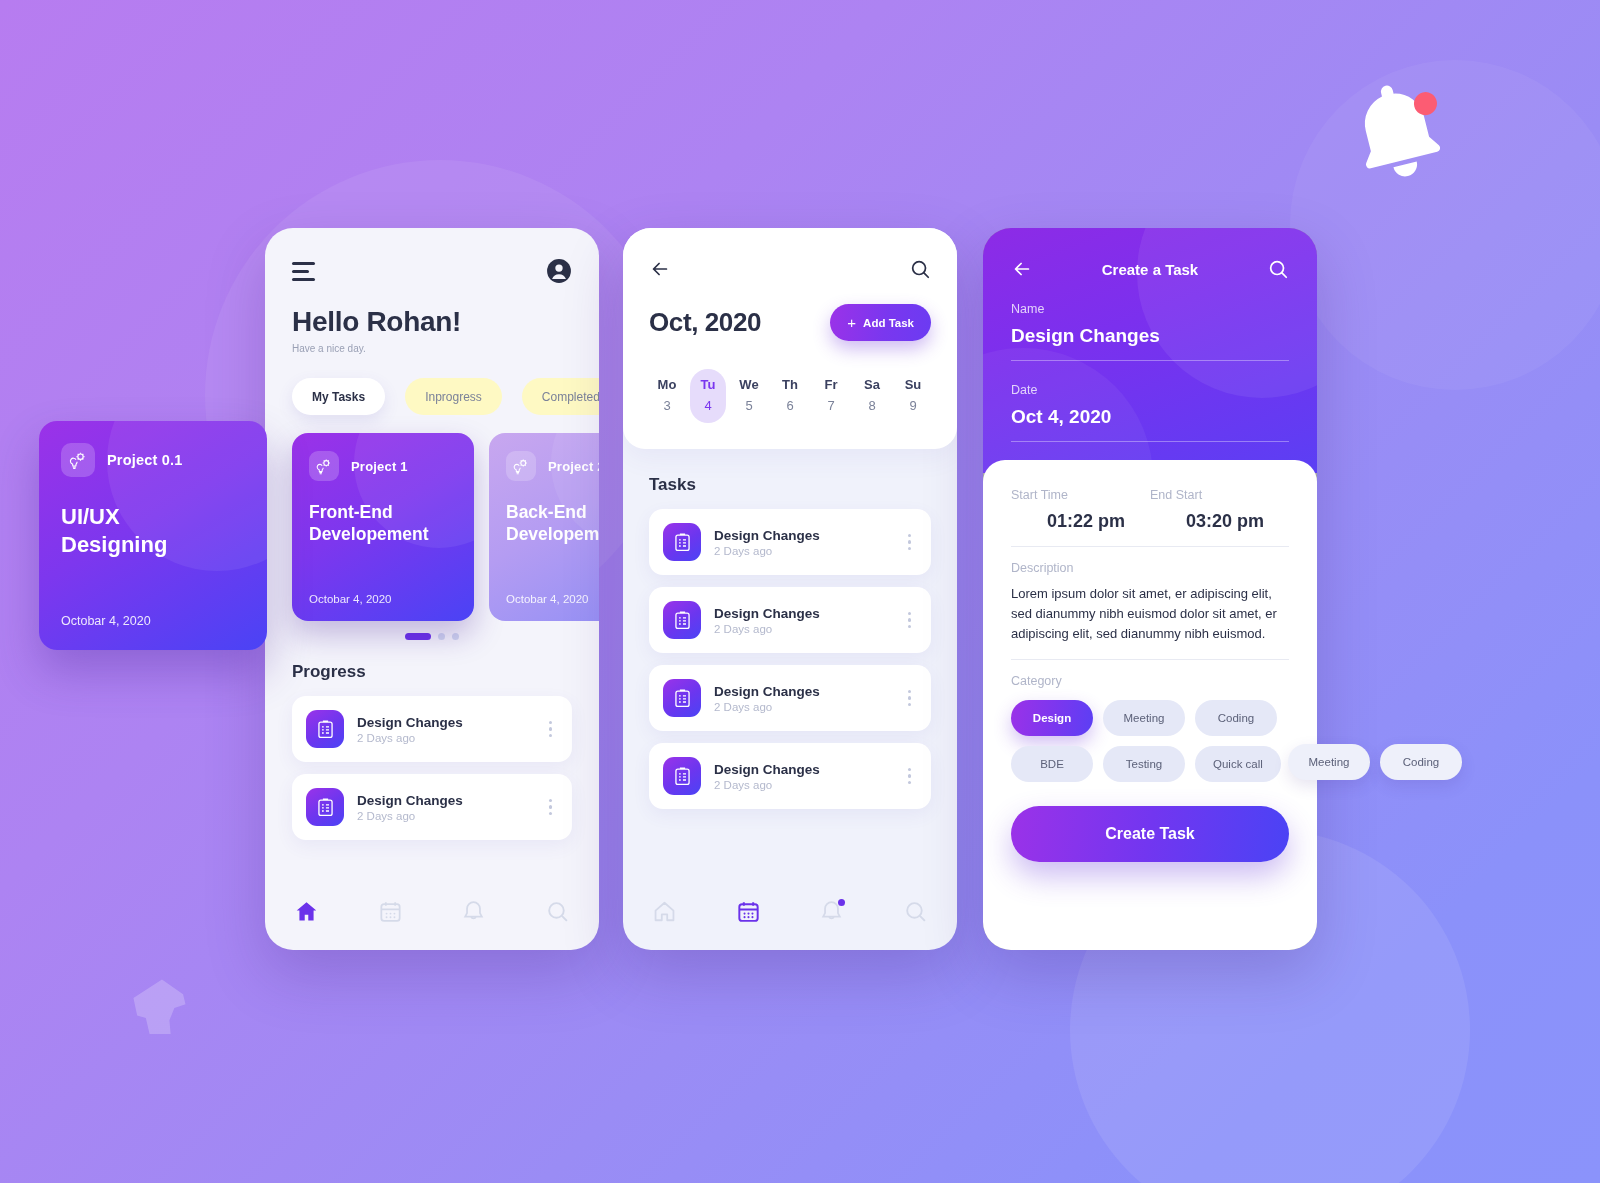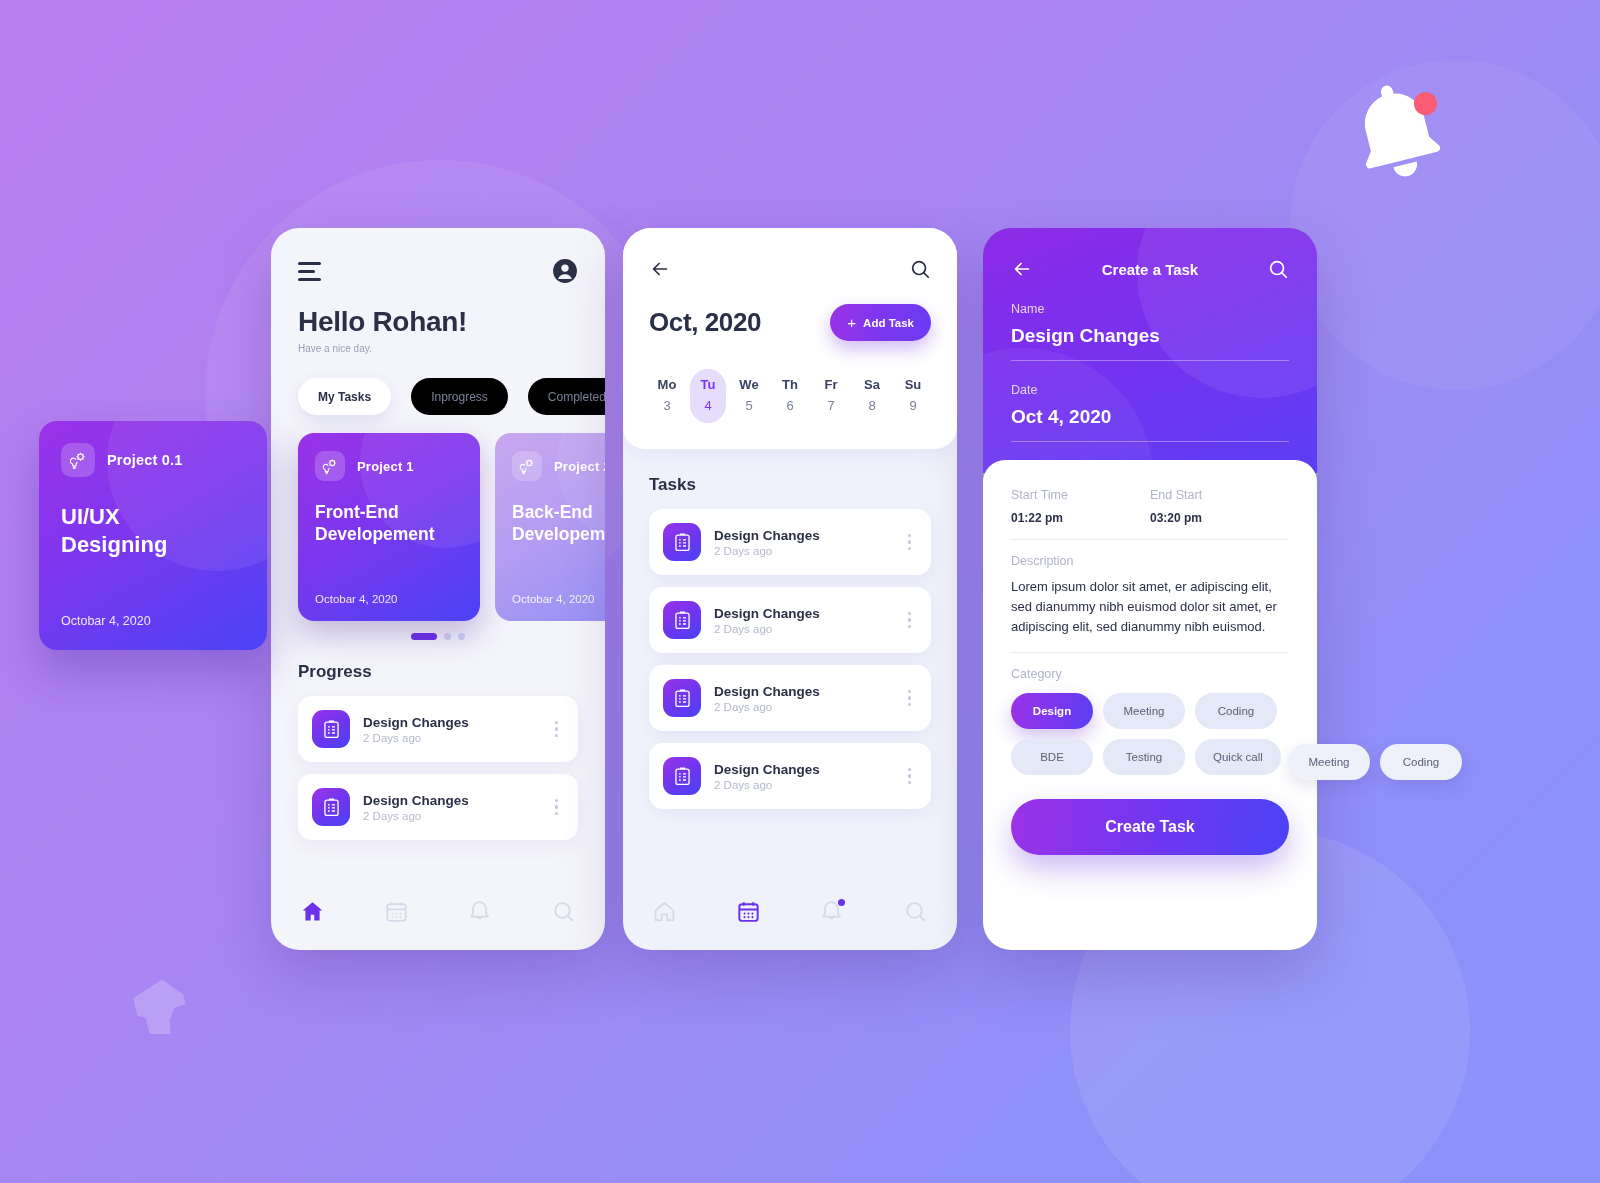--- a/index.html
+++ b/index.html
@@ -42,21 +42,21 @@
                    border-radius: 50%; background: #fc5c73; }
 
   
   .phone {
     position: absolute;
     width: 334px; height: 722px;
     border-radius: 28px;
     overflow: hidden;
     box-shadow: 0 24px 60px rgba(60,25,120,0.22);
   }
-  #phone-home     { left: 271px; top: 228px; background: #f4f4fb; }
+  #phone-home     { left: 265px; top: 228px; background: #f4f4fb; }
   #phone-calendar { left: 623px; top: 228px; background: #f0f2fb; }
   #phone-create   { left: 983px; top: 228px; background: #a3a3a3; }
 
   
   .floating-card {
     position: absolute; left: 39px; top: 421px;
     width: 228px; height: 229px; border-radius: 18px;
     background: linear-gradient(150deg, #9b32e8 0%, #7d37ee 45%, #4a43f5 100%);
     box-shadow: 0 22px 44px rgba(70,30,150,0.3);
     padding: 22px 22px; color: #fff; z-index: 6;
@@ -88,21 +88,21 @@
   .hamburger span:nth-child(2) { width: 17px; }
   .hamburger span:nth-child(3) { width: 23px; margin-bottom: 0; }
   .avatar-icon svg { width: 26px; height: 26px; display: block; }
 
   .greet { padding: 22px 27px 0 27px; }
   .greet-title { font-size: 28px; font-weight: bold; color: #2b3047; letter-spacing: -.3px; }
   .greet-sub { margin-top: 5px; font-size: 10px; color: #9aa0b5; }
 
   .tabs { display: flex; gap: 20px; padding: 24px 0 0 27px; }
   .tab { height: 37px; border-radius: 19px; display: flex; align-items: center;
-         justify-content: center; font-size: 12px; color: #7b8299; background: #000000;
+         justify-content: center; font-size: 12px; color: #7b8299; background: #fef9c3;
          padding: 0 20px; white-space: nowrap; }
   .tab.active { background: #ffffff; color: #2b3047; font-weight: bold;
                 box-shadow: 0 6px 16px rgba(90,70,180,0.12); }
 
   .carousel { position: relative; margin-top: 18px; height: 188px; padding-left: 27px; }
   .pcard { position: absolute; top: 0; width: 182px; height: 188px; border-radius: 16px;
            color: #fff; padding: 18px 17px; overflow: hidden; }
   .pcard .swirl { position: absolute; right: -50px; top: -55px; width: 170px; height: 170px;
                   border-radius: 50%; background: rgba(255,255,255,0.07); }
   .pcard-1 { left: 27px; background: linear-gradient(150deg, #9b32e8 0%, #7d37ee 45%, #4a43f5 100%);
@@ -173,21 +173,21 @@
   .ct-field { margin-top: 22px; position: relative; }
   .ct-label { font-size: 12.5px; color: rgba(255,255,255,0.78); }
   .ct-value { font-size: 19px; font-weight: bold; margin-top: 9px; }
   .ct-underline { height: 1px; background: rgba(255,255,255,0.35); margin-top: 13px; }
 
   .ct-sheet { position: absolute; left: 0; right: 0; top: 232px; bottom: 0;
               background: #ffffff; border-radius: 22px 22px 0 0; padding: 28px 28px 0 28px; }
   .time-row { display: flex; }
   .time-col { width: 50%; }
   .ct-sub-label { font-size: 12.5px; color: #b0b5c9; }
-  .ct-sub-value { font-size: 12px; font-weight: bold; color: #2b3047; margin-top: 9px; }
+  .ct-sub-value { font-size: 18px; font-weight: bold; color: #2b3047; margin-top: 9px; margin-left: 36px; }
   .ct-divider { height: 1px; background: #e8eaf2; margin-top: 14px; }
   .desc-text { font-size: 13px; line-height: 1.52; color: #2b3047; margin-top: 9px; }
   .chips { display: flex; flex-wrap: wrap; gap: 10px; margin-top: 12px; }
   .chip { height: 36px; border-radius: 18px; min-width: 82px; padding: 0 18px;
           display: flex; align-items: center; justify-content: center;
           background: #e5e8f7; color: #5c6179; font-size: 11.5px; white-space: nowrap; }
   .chip.active { background: linear-gradient(100deg, #9b32e8 0%, #7a37ef 55%, #5b3ff4 100%);
                  color: #fff; font-weight: bold;
                  box-shadow: 0 8px 18px rgba(110,50,220,0.3); }
   .chip.float { position: absolute; background: #eef0fa; box-shadow: 0 6px 16px rgba(60,30,130,0.12); }

